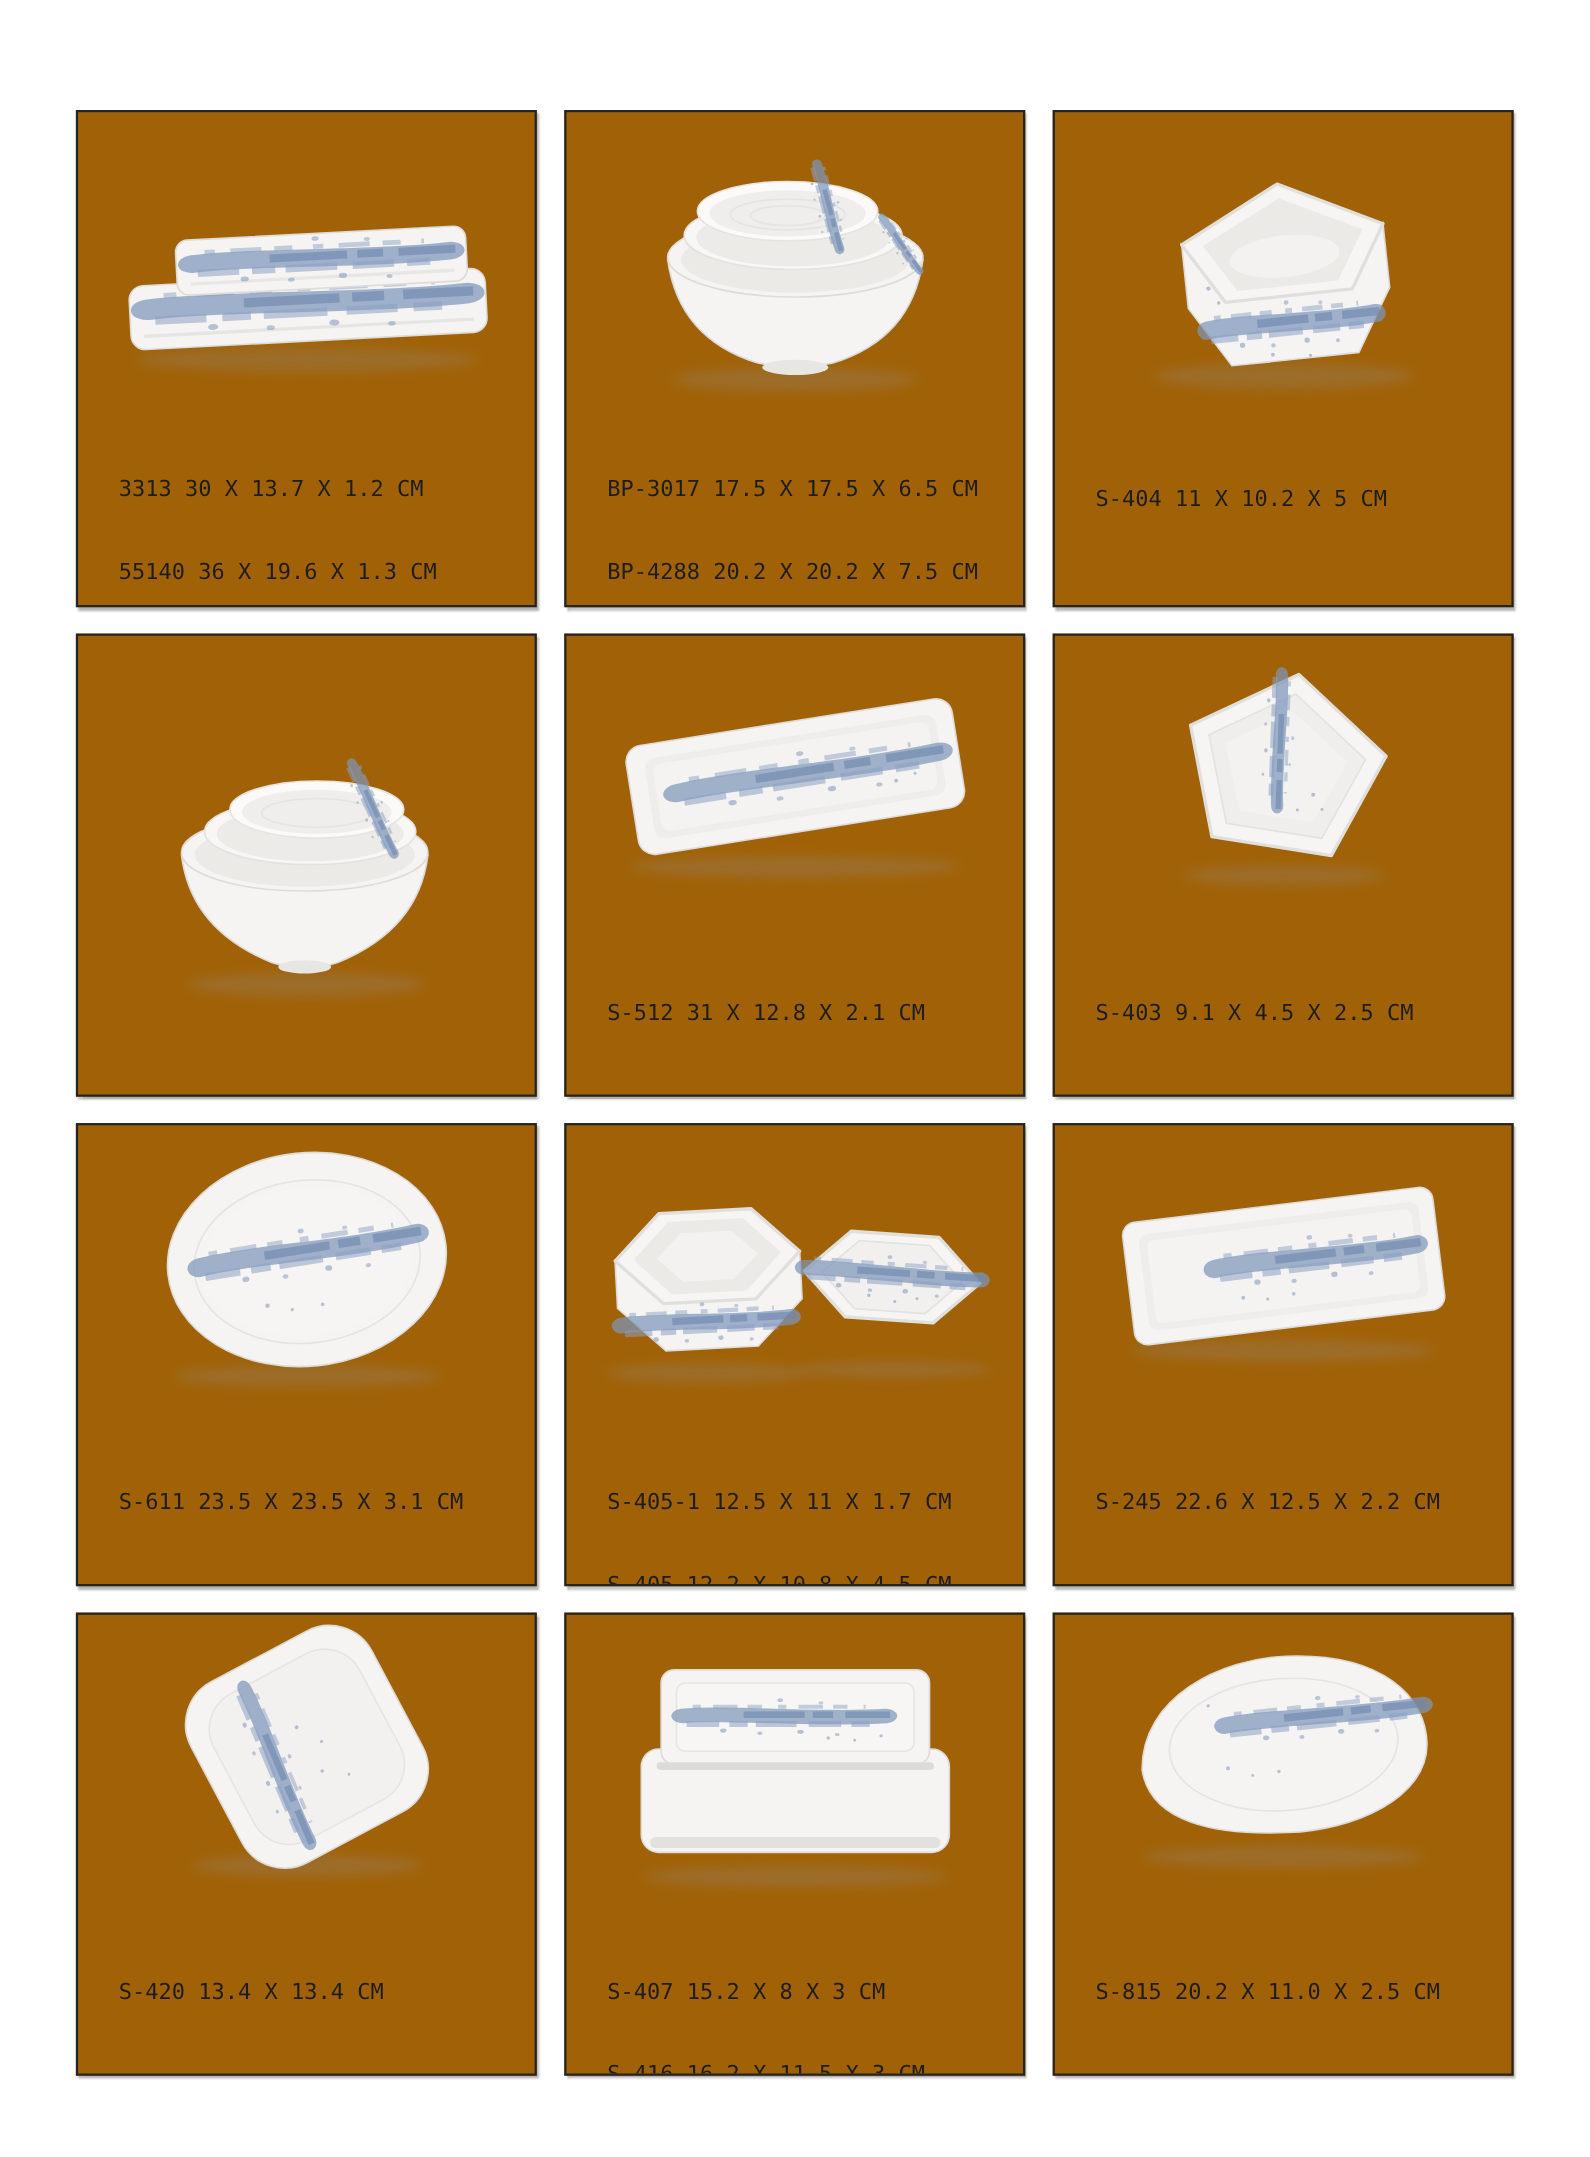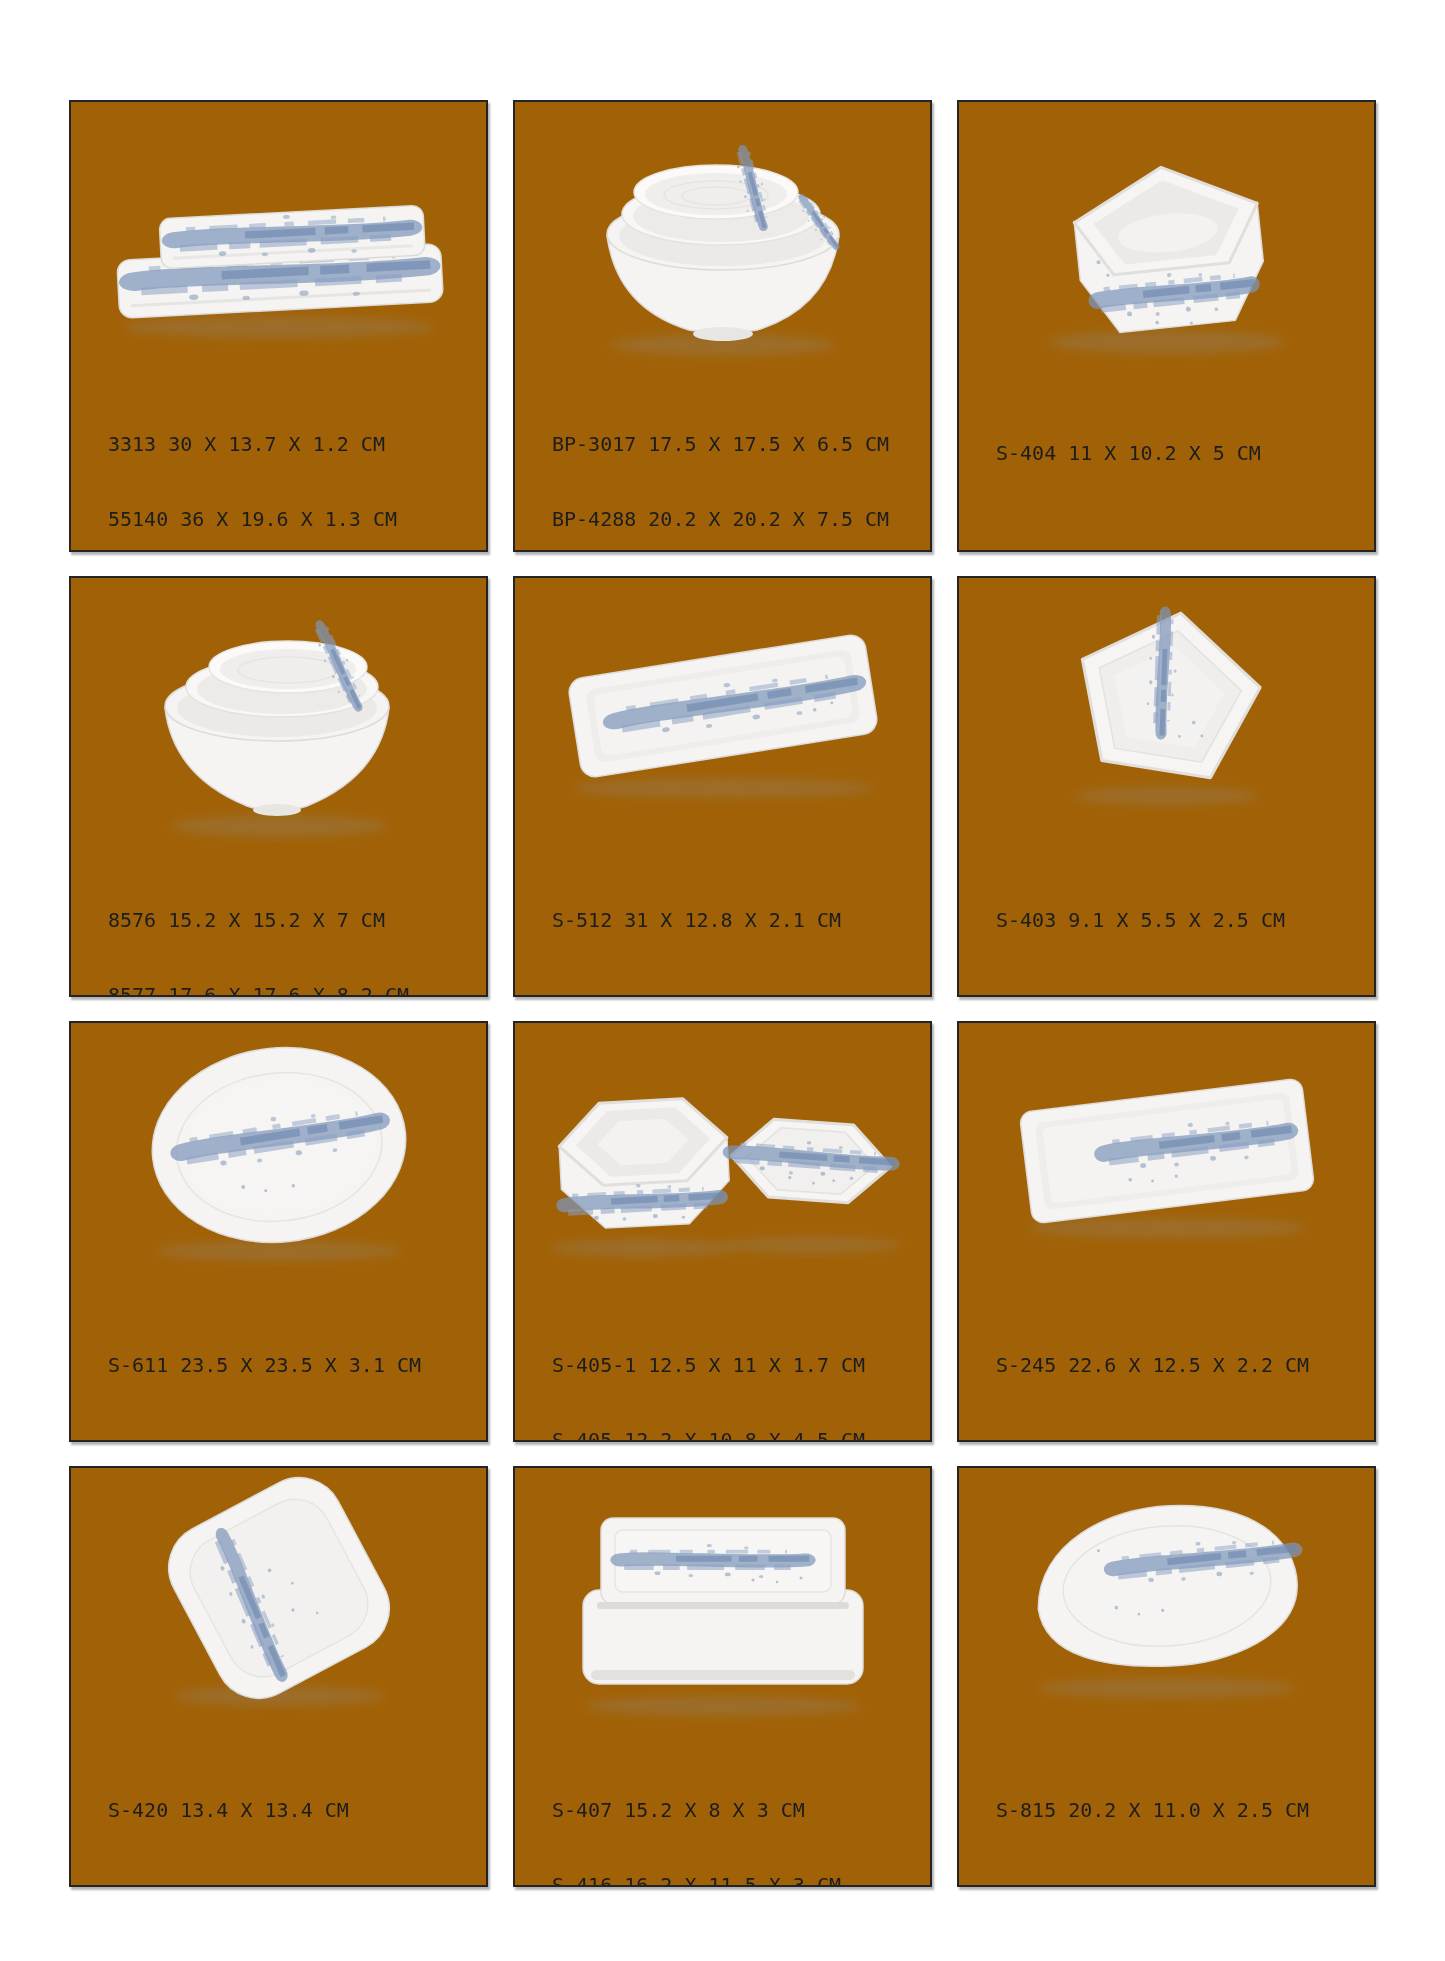--- a/index.html
+++ b/index.html
@@ -143,25 +143,20 @@
           <ellipse cx="0" cy="2" rx="100" ry="29" fill="#eceae7"></ellipse>
           <ellipse cx="5" cy="-19" rx="96" ry="30" fill="#f8f7f5" stroke="#e3e2df" stroke-width="1.5"></ellipse>
           <ellipse cx="5" cy="-17" rx="85" ry="25" fill="#ecebe8"></ellipse>
           <ellipse cx="11" cy="-39" rx="79" ry="26" fill="#fbfaf9" stroke="#e5e4e1" stroke-width="1.5"></ellipse>
           <ellipse cx="11" cy="-37" rx="68" ry="20" fill="#efeeec"></ellipse>
           <ellipse cx="11" cy="-36" rx="50" ry="13" class="rib"></ellipse>
           <use href="#brush" transform="translate(62,-40) rotate(65) scale(0.9,0.8)"></use>
         </g>
       </svg>
     </div>
-    <figcaption class="caption">
-      <div>8576 15.2 X 15.2 X 7 CM</div>
-      <div>8577 17.6 X 17.6 X 8.2 CM</div>
-      
-    </figcaption>
   </figure>
 
   <figure class="card">
     <div class="photo">
       <svg viewBox="0 0 380 280">
         <ellipse class="gsh" cx="190" cy="210" rx="150" ry="10" filter="url(#soft4)"></ellipse>
         <g transform="translate(190,128) rotate(-9)">
           <rect x="-150" y="-50" width="300" height="100" rx="15" class="w"></rect>
           <rect x="-134" y="-37" width="268" height="74" rx="10" fill="#eeedeb"></rect>
           <rect x="-127" y="-31" width="254" height="62" rx="8" fill="#f4f3f1"></rect>
@@ -185,21 +180,21 @@
           <polygon points="0,-70 -72,-21 -44,56 44,56 72,-21" fill="#efeeec" stroke="#e3e2df" stroke-width="1.5"></polygon>
           <polygon points="0,-54 -56,-16 -34,43 34,43 56,-16" class="fl"></polygon>
           <use href="#brush" transform="translate(-8,-26) rotate(83) scale(1.2,1.0)"></use>
           <circle class="dot" cx="30" cy="18" r="1.8"></circle>
           <circle class="dot" cx="40" cy="30" r="1.4"></circle>
           <circle class="dot" cx="18" cy="34" r="1.4"></circle>
         </g>
       </svg>
     </div>
     <figcaption class="caption">
-      <div>S-403 9.1 X 5.5 X 2.5 CM</div>
+      <div>S-403 9.1 X 4.5 X 2.5 CM</div>
     </figcaption>
   </figure>
 
   <figure class="card">
     <div class="photo">
       <svg viewBox="0 0 380 280">
         <ellipse class="gsh" cx="190" cy="228" rx="122" ry="10" filter="url(#soft4)"></ellipse>
         <g transform="translate(190,122) rotate(-6)">
           <ellipse cx="0" cy="0" rx="127" ry="97" class="w"></ellipse>
           <ellipse cx="0" cy="2" rx="103" ry="74" class="rib" stroke-width="2"></ellipse>

